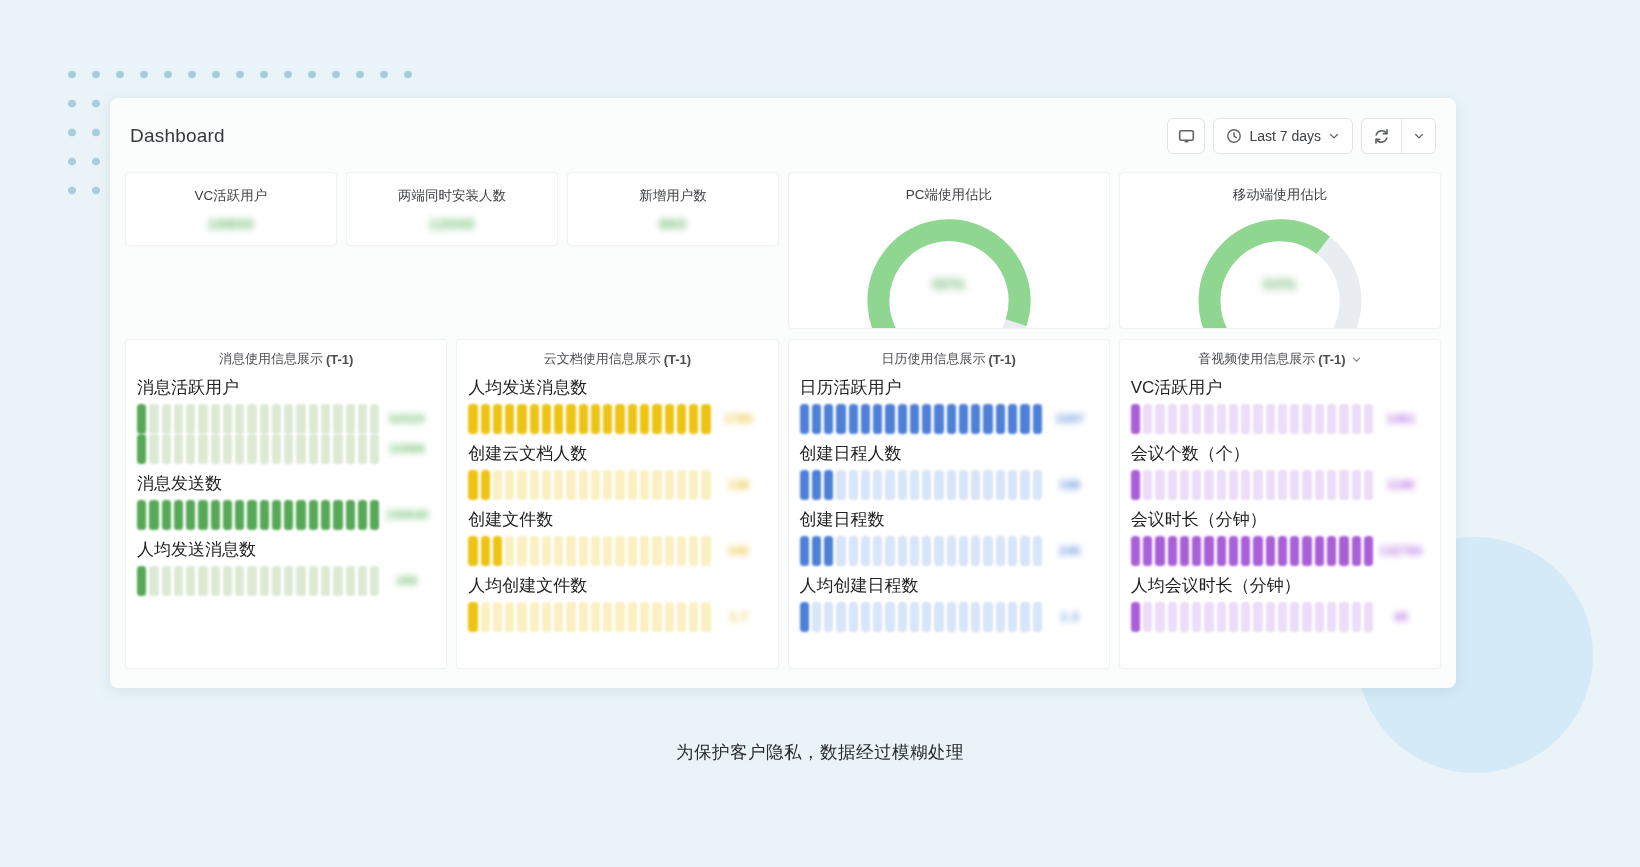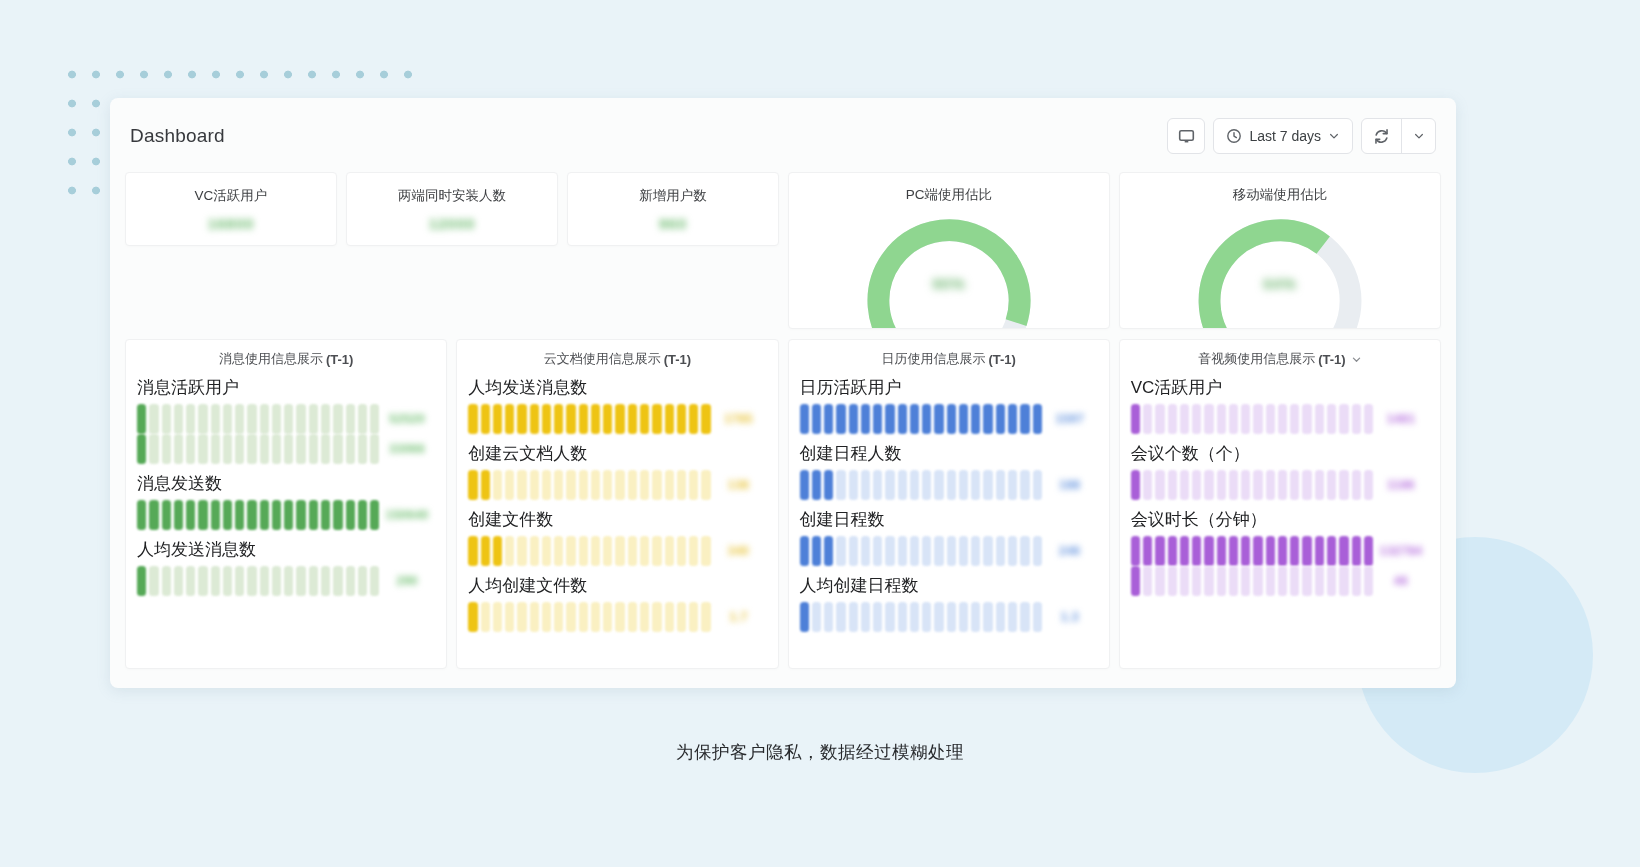--- a/index.html
+++ b/index.html
@@ -598,20 +598,21 @@
               <div class="seg" style="background:#a95fd8"></div>
               <div class="seg" style="background:#a95fd8"></div>
               <div class="seg" style="background:#a95fd8"></div>
               <div class="seg" style="background:#a95fd8"></div>
               <div class="seg" style="background:#a95fd8"></div>
             </div>
          <div class="bval" style="color:#b56ede">132784</div>
        </div>
      </div>
         <div>
+       <div class="brow-label">人均会议时长（分钟）</div>
        <div class="bar-line">
          <div class="segs">
               <div class="seg" style="background:#a95fd8"></div>
               <div class="seg" style="background:#ebdcf7"></div>
               <div class="seg" style="background:#ebdcf7"></div>
               <div class="seg" style="background:#ebdcf7"></div>
               <div class="seg" style="background:#ebdcf7"></div>
               <div class="seg" style="background:#ebdcf7"></div>
               <div class="seg" style="background:#ebdcf7"></div>
               <div class="seg" style="background:#ebdcf7"></div>

